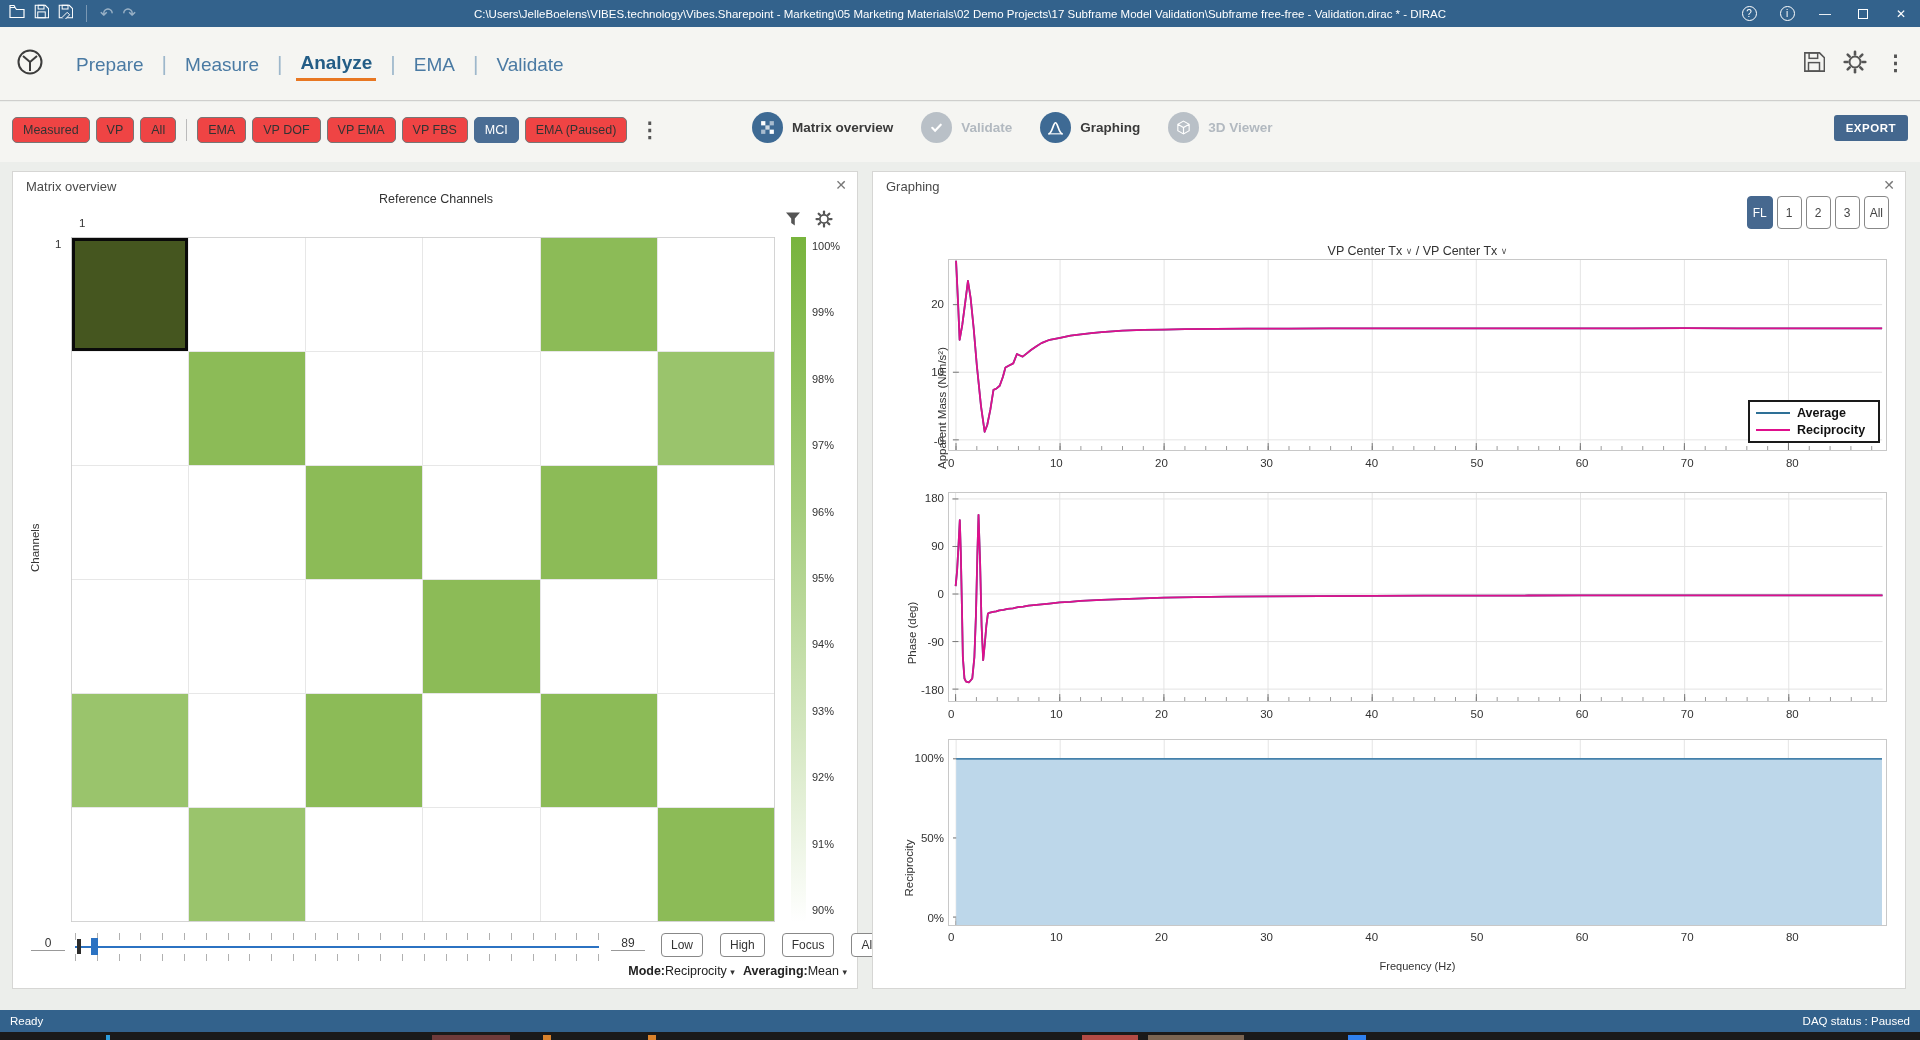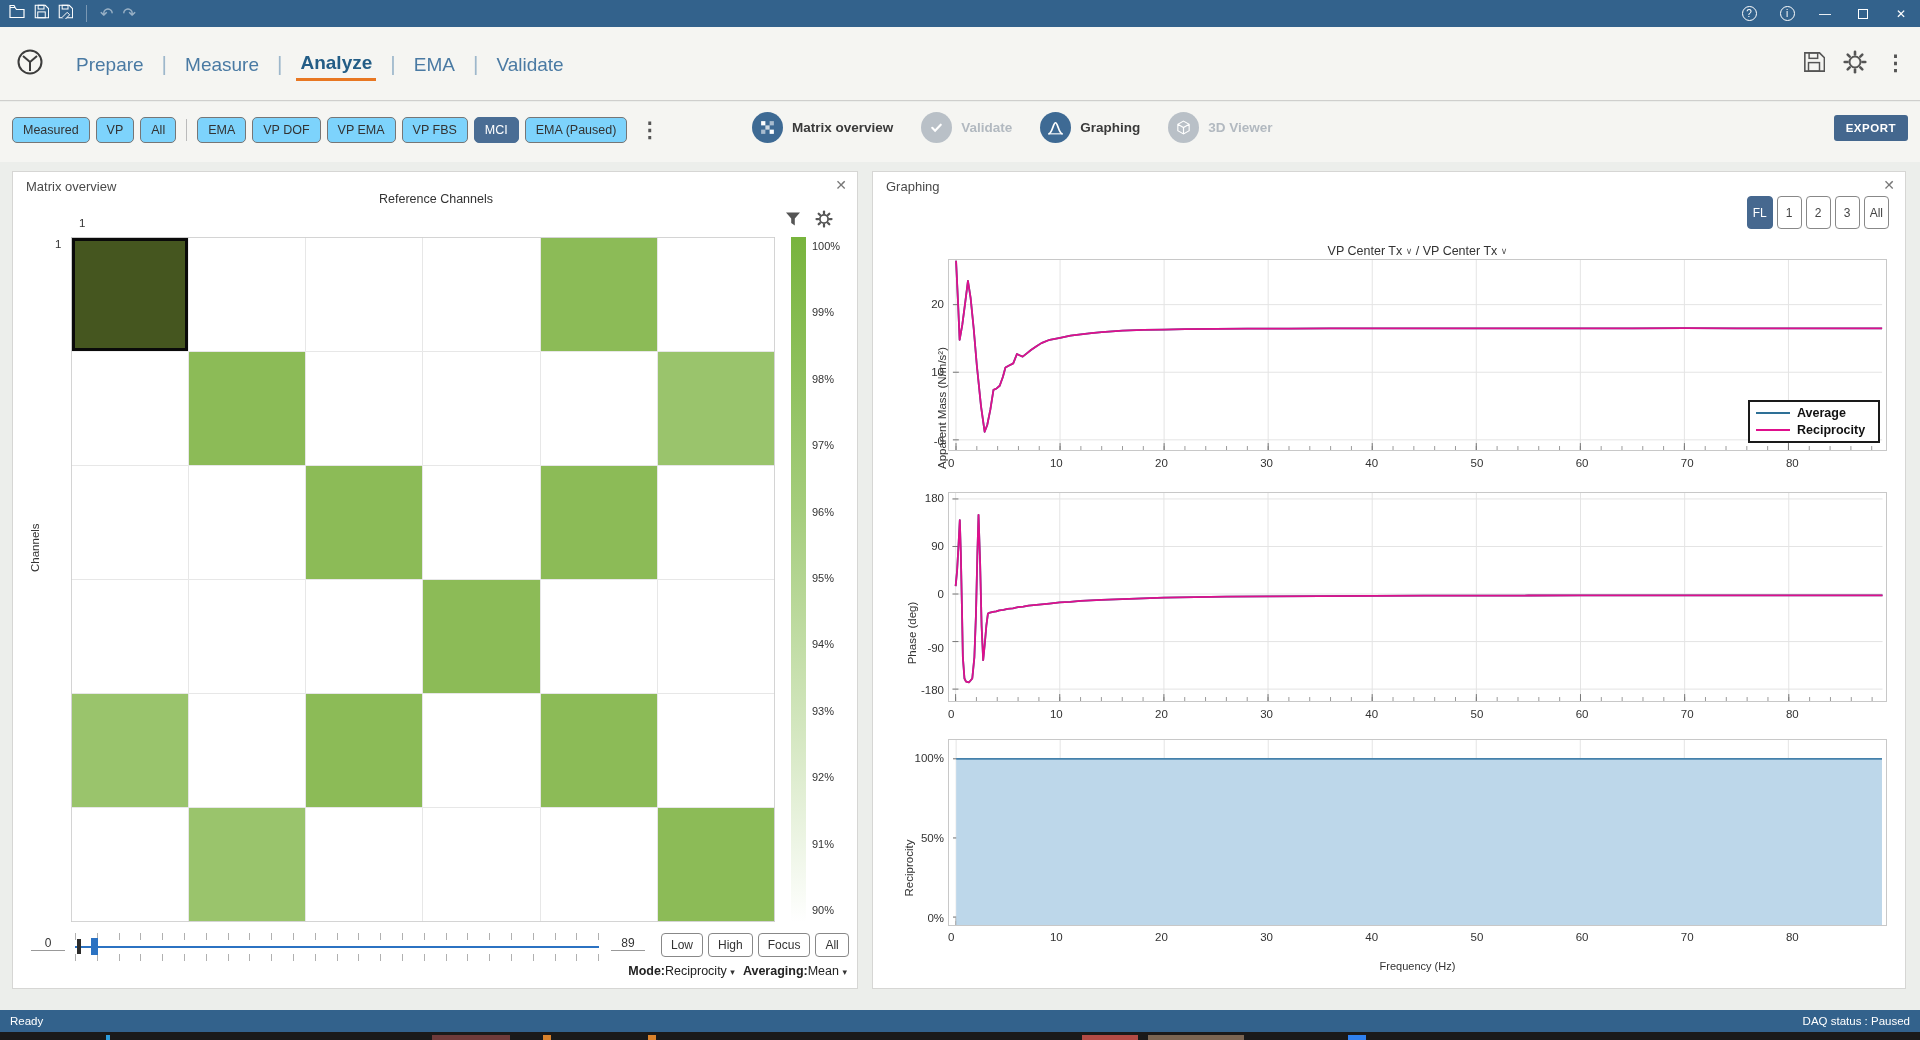--- a/index.html
+++ b/index.html
@@ -23,21 +23,21 @@
   .nav-items { display:flex; align-items:center; gap:0; }
   .nav-item { font-size:19px; color:#4a7aa3; padding:6px 4px 4px; margin:0 14px; cursor:pointer; }
   .nav-item.active { color:#235d86; font-weight:bold; border-bottom:3px solid #e87722; }
   .nav-sep { color:#9db7cb; font-size:21px; font-weight:300; }
   .nav-right { position:absolute; right:14px; display:flex; align-items:center; gap:18px; }
   .kebab { font-size:21px; color:#555; font-weight:bold; letter-spacing:0; line-height:.8; }
 
   
   .toolbar { position:absolute; left:0; top:102px; width:1920px; height:60px; background:#f5f5f2; }
   .filters { position:absolute; left:12px; top:15px; display:flex; align-items:center; gap:6px; }
-  .fbtn { font-size:12.5px; color:#333; background:#7dd3fc; border:1px solid #767676; border-radius:5px; padding:5px 10px; white-space:nowrap; cursor:pointer; }
+  .fbtn { font-size:12.5px; color:#333; background:#ef4444; border:1px solid #767676; border-radius:5px; padding:5px 10px; white-space:nowrap; cursor:pointer; }
   .fbtn.sel { background:#4a6d94; color:#fff; border-color:#4a6d94; }
   .f-sep { width:1px; height:22px; background:#bbb; margin:0 4px; }
   .views { position:absolute; left:752px; top:10px; display:flex; align-items:center; gap:28px; }
   .view { display:flex; align-items:center; gap:9px; cursor:pointer; }
   .vcirc { width:31px; height:31px; border-radius:50%; display:flex; align-items:center; justify-content:center; }
   .vcirc.on { background:#3e6a94; }
   .vcirc.off { background:#b9c0c7; }
   .vlabel.on { font-size:13.5px; font-weight:bold; color:#3a3a3a; }
   .vlabel.off { font-size:13.5px; font-weight:bold; color:#b2b9c0; }
   .export { position:absolute; right:12px; top:13px; background:#44678e; color:#fff; font-size:11.5px; font-weight:bold; border:none; border-radius:3px; padding:7px 12px; letter-spacing:.5px; cursor:pointer; }
@@ -64,21 +64,21 @@
   .colorbar { position:absolute; left:778px; top:65px; width:15px; height:685px; background:linear-gradient(to bottom, #78b43d 0%, #a5cd7c 40%, #d8e9c6 75%, #ffffff 100%); }
   .cb-labels { position:absolute; left:799px; top:65px; height:685px; display:flex; flex-direction:column; justify-content:space-between; padding:4px 0 6px; }
   .cb-labels span { font-size:11px; color:#333; line-height:11px; }
   .slider-row { position:absolute; left:0; top:760px; width:846px; height:30px; }
   .s-val { position:absolute; top:4px; width:34px; text-align:center; font-size:12px; color:#333; border-bottom:1px solid #999; }
   .s-track { position:absolute; left:62px; top:0; width:524px; height:30px; }
   .s-ticks { position:absolute; left:0; width:524px; height:7px; background:repeating-linear-gradient(90deg,#b0b0b0 0 1px, transparent 1px 21.8px); }
   .s-line { position:absolute; left:0; top:13.5px; width:524px; height:2.5px; background:#2b72c2; }
   .s-handle-black { position:absolute; left:2px; top:7px; width:4px; height:15px; background:#2c2c2c; }
   .s-handle-blue { position:absolute; left:16px; top:6px; width:7px; height:17px; background:#2b72c2; }
-  .range-btns { position:absolute; left:648px; top:1px; display:flex; gap:5px; }
+  .range-btns { position:absolute; left:648px; top:1px; display:flex; gap:17px; }
   .rbtn { font-size:12px; color:#333; background:#fff; border:1px solid #888; border-radius:4px; padding:4px 9px; cursor:pointer; }
   .mode-row { position:absolute; right:10px; top:792px; font-size:12.5px; color:#222; display:flex; align-items:center; }
   .mode-row b { font-weight:bold; }
   .ddval { cursor:pointer; }
   .caret { font-size:9px; color:#333; }
 
   
   #graphPanel { left:872px; top:171px; width:1034px; height:818px; }
   .fl-btns { position:absolute; right:16px; top:24px; display:flex; gap:4px; }
   .flbtn { min-width:25px; height:33px; font-size:12px; color:#444; background:#fff; border:1px solid #888; border-radius:4px; display:flex; align-items:center; justify-content:center; padding:0 5px; cursor:pointer; }
@@ -124,20 +124,21 @@
       <svg width="15" height="15" viewBox="0 0 18 18">
           <path d="M1.5,1.5 h12 l4,4 v11 h-16 z" fill="none" stroke="#fff" stroke-width="1.3"></path>
           <rect x="5" y="1.5" width="7" height="4.5" fill="none" stroke="#fff" stroke-width="1.2"></rect>
           <path d="M5,16 l6,-6 3,3 -6,6" fill="#33628c" stroke="#fff" stroke-width="1.2"></path>
         </svg>
     </span>
     <span class="tb-sep"></span>
     <span class="tb-undo">↶</span>
     <span class="tb-undo">↷</span>
   </div>
+  <div class="tb-path">C:\Users\JelleBoelens\VIBES.technology\Vibes.Sharepoint - Marketing\05 Marketing Materials\02 Demo Projects\17 Subframe Model Validation\Subframe free-free - Validation.dirac * - DIRAC</div>
   <div class="tb-win">
     <span class="tb-btn">
         <span class="circ">?</span>
       </span>
     <span class="tb-btn">
         <span class="circ">i</span>
       </span>
     <span class="tb-btn">—</span>
     <span class="tb-btn">
         <span class="restore"></span>
@@ -543,21 +544,21 @@
       <line x1="0" y1="102.00000000000001" x2="6" y2="102.00000000000001" stroke="#777" stroke-width="1"></line>
       <line x1="0" y1="150" x2="6" y2="150" stroke="#777" stroke-width="1"></line>
       <line x1="0" y1="198" x2="6" y2="198" stroke="#777" stroke-width="1"></line>
       <polyline points="3.2,94.0 4.7,78.0 6.3,48.7 7.4,27.3 8.4,59.3 9.5,112.7 10.5,166.0 12.1,187.3 13.7,190.5 16.8,191.1 20.0,187.3 22.1,166.0 23.7,123.3 25.2,59.3 26.3,22.0 27.9,70.0 29.4,134.0 31.0,168.7 32.6,152.7 34.2,134.0 35.8,121.7 37.9,120.7 41.0,120.1 44.2,119.6 47.3,118.5 51.5,118.0 55.7,116.9 61.0,116.4 66.2,115.3 71.5,114.8 76.8,113.7 87.3,112.7 97.8,111.6 108.3,110.5 118.8,110.0 129.3,108.9 150.4,107.9 171.4,107.1 192.4,106.3 213.5,105.7 245.0,105.2 276.5,104.7 318.6,104.4 371.2,104.1 423.8,103.9 476.3,103.6 528.9,103.6 581.5,103.5 634.1,103.4 686.6,103.4 739.2,103.3 791.8,103.3 844.4,103.3 896.9,103.3 939.0,103.3" fill="none" stroke="#2e7096" stroke-width="1.8" stroke-linejoin="round"></polyline>
       <polyline points="3.2,94.0 4.7,78.0 6.3,48.7 7.4,27.3 8.4,59.3 9.5,112.7 10.5,166.0 12.1,187.3 13.7,190.5 16.8,191.1 20.0,187.3 22.1,166.0 23.7,123.3 25.2,59.3 26.3,22.0 27.9,70.0 29.4,134.0 31.0,168.7 32.6,152.7 34.2,134.0 35.8,121.7 37.9,120.7 41.0,120.1 44.2,119.6 47.3,118.5 51.5,118.0 55.7,116.9 61.0,116.4 66.2,115.3 71.5,114.8 76.8,113.7 87.3,112.7 97.8,111.6 108.3,110.5 118.8,110.0 129.3,108.9 150.4,107.9 171.4,107.1 192.4,106.3 213.5,105.7 245.0,105.2 276.5,104.7 318.6,104.4 371.2,104.1 423.8,103.9 476.3,103.6 528.9,103.6 581.5,103.5 634.1,103.4 686.6,103.4 739.2,103.3 791.8,103.3 844.4,103.3 896.9,103.3 939.0,103.3" fill="none" stroke="#df0f8c" stroke-width="1.8" stroke-linejoin="round"></polyline>
     </svg>
   <div class="ylabels" style="top:320px; height:210px">
       <span style="top: 6px;">180</span>
       <span style="top: 54px;">90</span>
       <span style="top: 102px;">0</span>
-      <span style="top: 156px; margin-left: 36px;">-90</span>
+      <span style="top: 150px; margin-left: 36px;">-90</span>
       <span style="top: 198px;">-180</span>
     </div>
   <div class="xlabels" style="top:536px">
       <span style="left: 3.15454px;">0</span>
       <span style="left: 108.306px;">10</span>
       <span style="left: 213.457px;">20</span>
       <span style="left: 318.608px;">30</span>
       <span style="left: 423.759px;">40</span>
       <span style="left: 528.91px;">50</span>
       <span style="left: 634.062px;">60</span>

